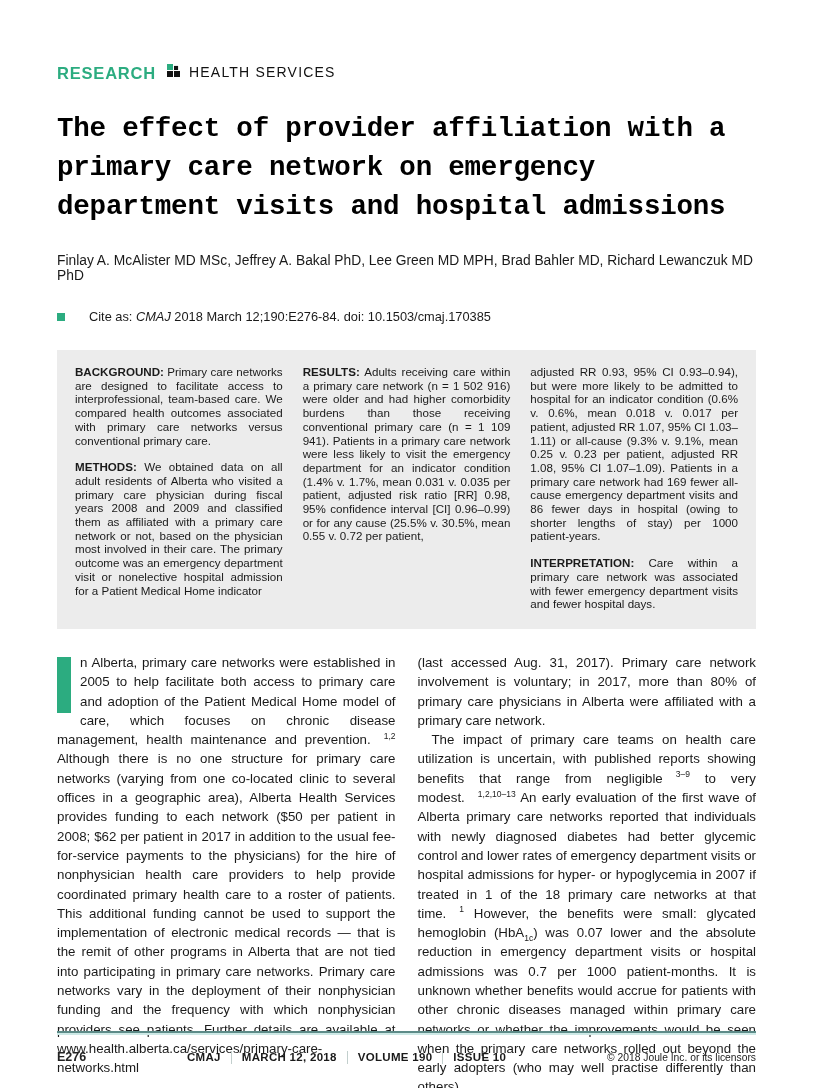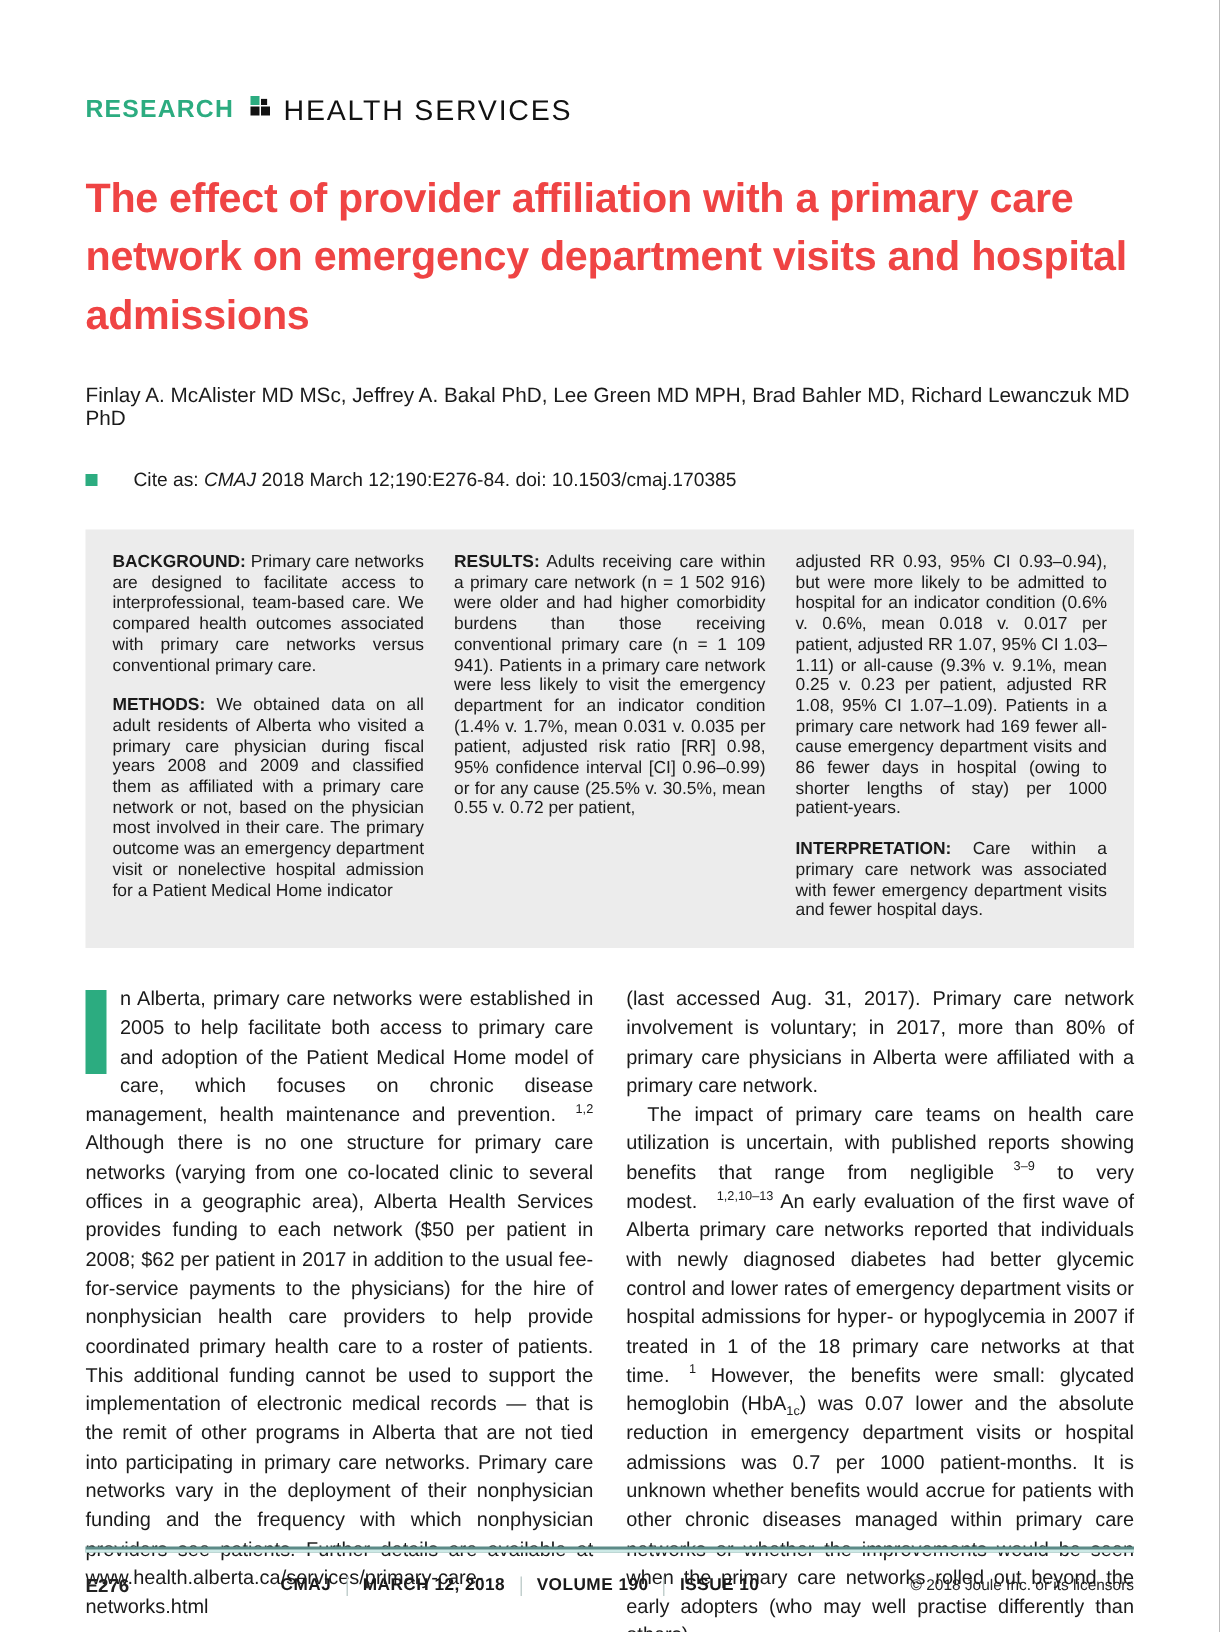--- a/index.html
+++ b/index.html
@@ -13,30 +13,31 @@
     margin:0 auto;
   }
   .content{padding:0 57px;}
   
   .kicker{display:flex;gap:9px;padding-top:64px;}
   .kicker .research{color:#2cac80;font-weight:bold;font-size:16.5px;letter-spacing:.8px;}
   .grid-icon{display:inline-grid;grid-template-columns:6px 6px;grid-template-rows:6px 6px;gap:1px;margin-left:2px;}
   .grid-icon i{display:block;background:#121212;}
   .grid-icon i.teal{background:#2cac80;}
   .grid-icon i.small{transform:scale(.68);transform-origin:bottom left;}
-  .kicker .section{color:#121212;font-size:19px;letter-spacing:1.2px;font-weight:normal;}
+  .kicker .section{color:#121212;font-size:14px;letter-spacing:1.2px;font-weight:normal;}
   
   .title{
     margin-top:26px;
-    color:#ef4444;
+    color:#000000;
     font-size:27.5px;
     font-weight:bold;
     line-height:39px;
     letter-spacing:-.2px;
     max-width:700px;
+    font-family:Liberation Mono, monospace;
   }
   .authors{margin-top:27px;font-size:13.8px;color:#1a1a1a;}
   .cite{margin-top:26px;font-size:12.8px;display:flex;align-items:center;gap:24px;}
   .cite-bullet{width:8px;height:8px;background:#2cac80;display:inline-block;flex:0 0 auto;}
   .cite .j{font-style:italic;}
   
   .abstract{
     margin-top:26px;
     background:#ececec;
     padding:15px 18px 18px 18px;

